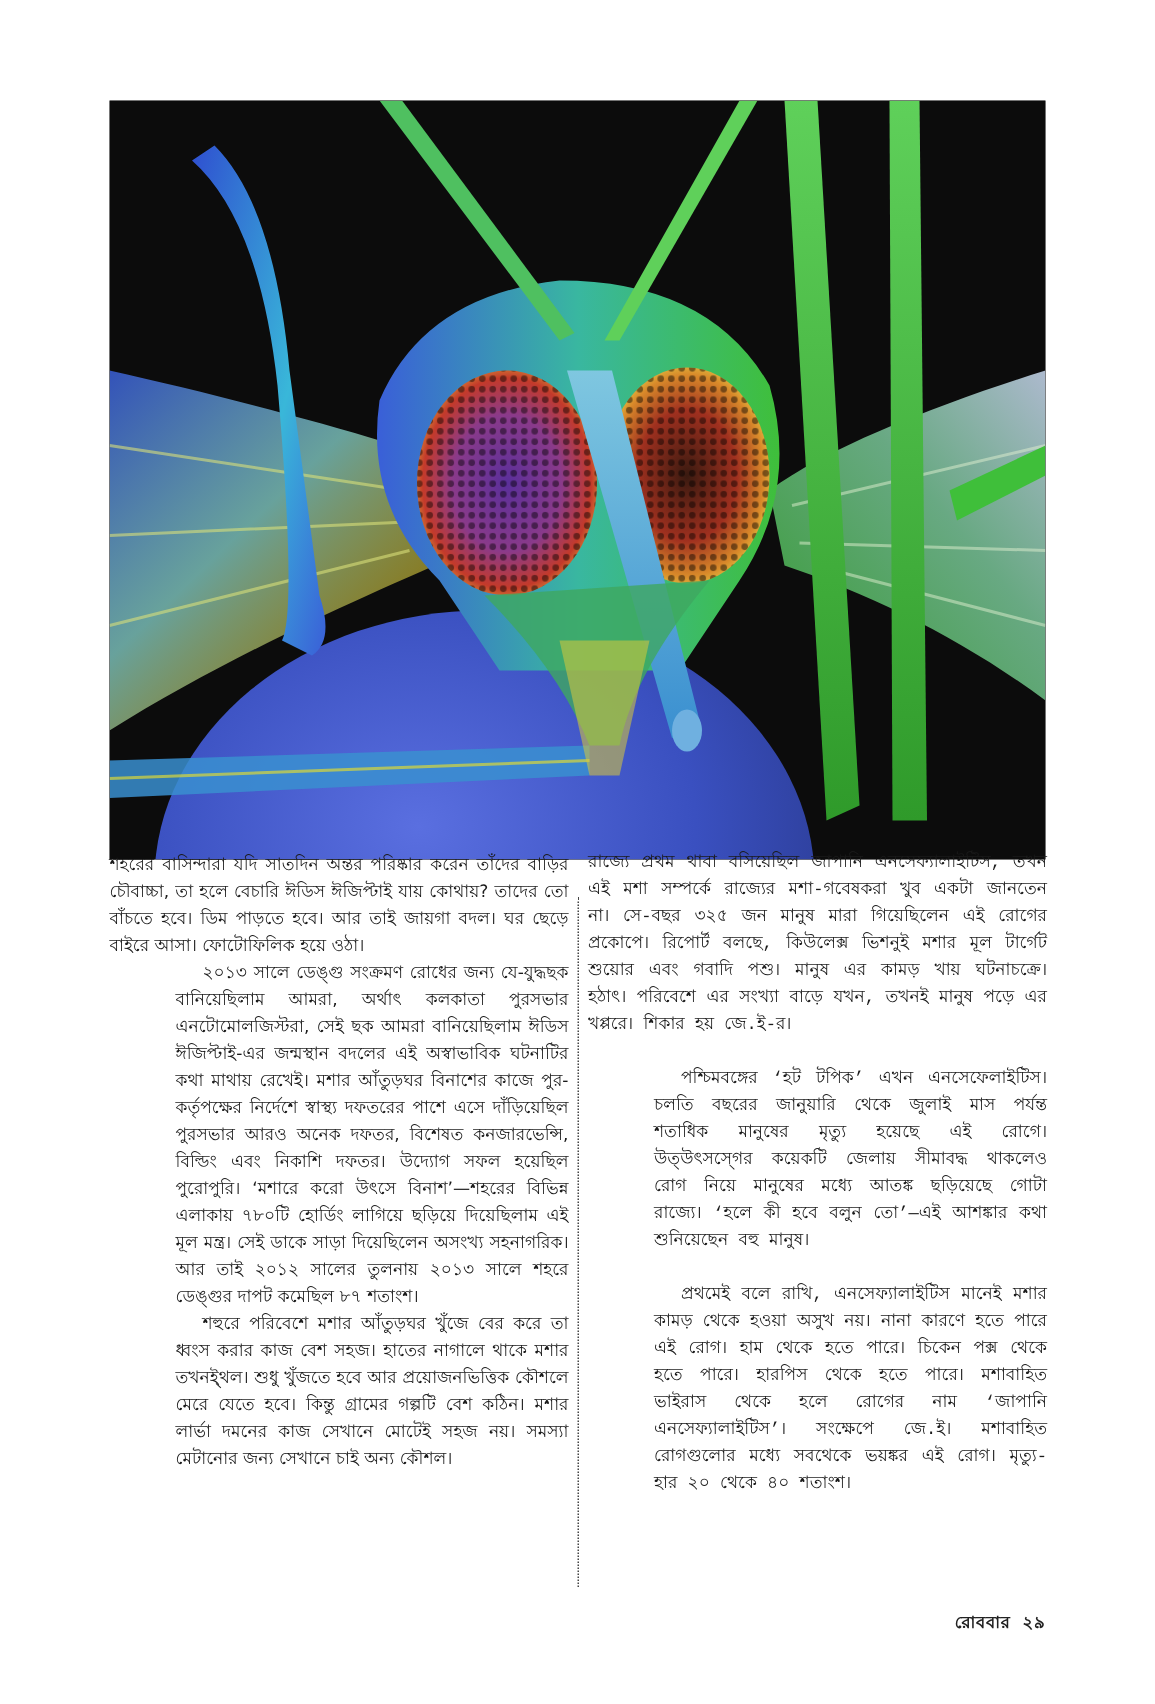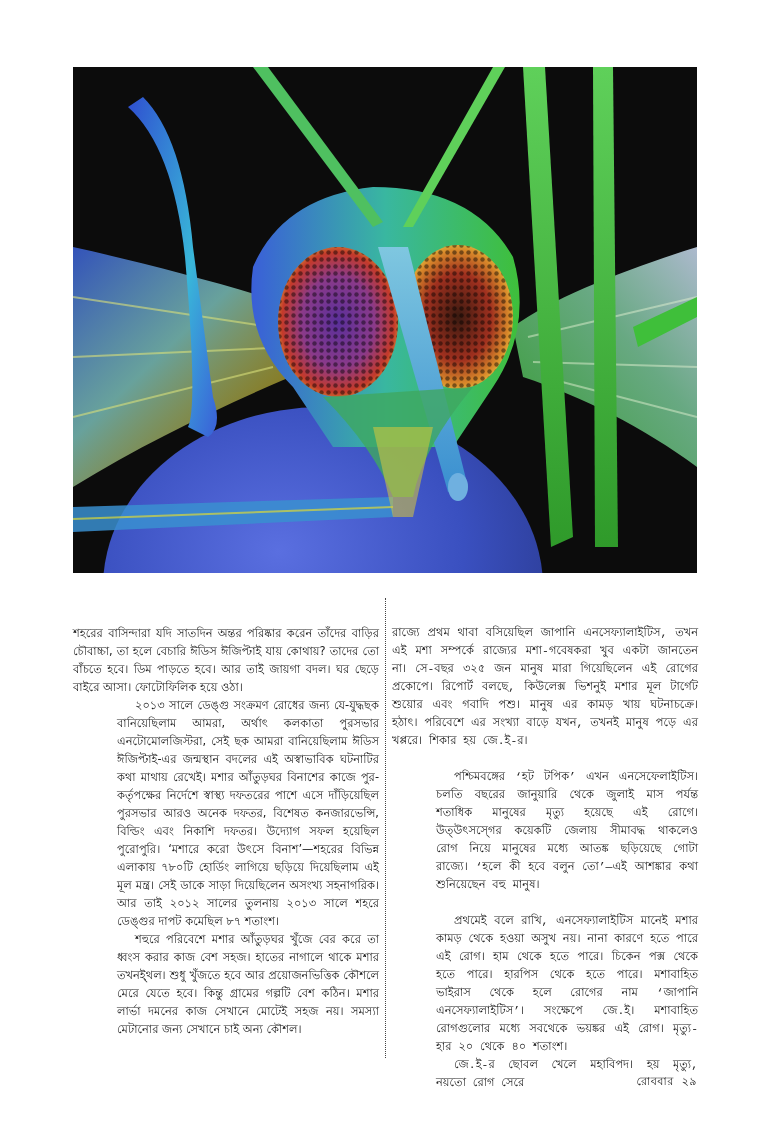--- a/index.html
+++ b/index.html
@@ -26,21 +26,21 @@
     left: 73px; top: 67px;
     width: 624px; height: 506px;
     background: #0c0c0c;
     overflow: hidden;
   }
   .photo svg { display: block; width: 100%; height: 100%; }
 
   
   .col {
     position: absolute;
-    top: 624px;
+    top: 567px;
     width: 306px;
     font-size: 11.4px;
     line-height: 18px;
     text-align: justify;
   }
   .col-left { left: 73px; }
   .col-right { left: 392px; font-family: Liberation Mono, monospace; }
   .col p {
     margin: 0;
     text-indent: 0;
@@ -57,20 +57,21 @@
     border-left: 1px dotted #444;
   }
 
   .footer {
     position: absolute;
     right: 73px;
     top: 1073px;
     font-size: 11px;
     color: #222;
     letter-spacing: 0.5px;
+    font-weight: bold;
   }
   .footer .num { margin-left: 8px; }
 </style>
 </head>
 <body>
 
 <div class="page">
 
   <div class="photo">
     <svg viewBox="0 0 624 506" preserveAspectRatio="none" xmlns="http://www.w3.org/2000/svg">
@@ -168,20 +169,19 @@
     <p class="indent">২০১৩ সালে ডেঙ্গু সংক্রমণ রোধের জন্য যে-যুদ্ধছক বানিয়েছিলাম আমরা, অর্থাৎ কলকাতা পুরসভার এনটোমোলজিস্টরা, সেই ছক আমরা বানিয়েছিলাম ঈডিস ঈজিপ্টাই-এর জন্মস্থান বদলের এই অস্বাভাবিক ঘটনাটির কথা মাথায় রেখেই। মশার আঁতুড়ঘর বিনাশের কাজে পুর-কর্তৃপক্ষের নির্দেশে স্বাস্থ্য দফতরের পাশে এসে দাঁড়িয়েছিল পুরসভার আরও অনেক দফতর, বিশেষত কনজারভেন্সি, বিল্ডিং এবং নিকাশি দফতর। উদ্যোগ সফল হয়েছিল পুরোপুরি। ‘মশারে করো উৎসে বিনাশ’—শহরের বিভিন্ন এলাকায় ৭৮০টি হোর্ডিং লাগিয়ে ছড়িয়ে দিয়েছিলাম এই মূল মন্ত্র। সেই ডাকে সাড়া দিয়েছিলেন অসংখ্য সহনাগরিক। আর তাই ২০১২ সালের তুলনায় ২০১৩ সালে শহরে ডেঙ্গুর দাপট কমেছিল ৮৭ শতাংশ।</p>
     <p class="indent">শহুরে পরিবেশে মশার আঁতুড়ঘর খুঁজে বের করে তা ধ্বংস করার কাজ বেশ সহজ। হাতের নাগালে থাকে মশার তখনই্থল। শুধু খুঁজতে হবে আর প্রয়োজনভিত্তিক কৌশলে মেরে যেতে হবে। কিন্তু গ্রামের গল্পটি বেশ কঠিন। মশার লার্ভা দমনের কাজ সেখানে মোটেই সহজ নয়। সমস্যা মেটানোর জন্য সেখানে চাই অন্য কৌশল।</p>
   </div>
 
   <div class="divider"></div>
 
   <div class="col col-right">
     <p>রাজ্যে প্রথম থাবা বসিয়েছিল জাপানি এনসেফ্যালাইটিস, তখন এই মশা সম্পর্কে রাজ্যের মশা-গবেষকরা খুব একটা জানতেন না। সে-বছর ৩২৫ জন মানুষ মারা গিয়েছিলেন এই রোগের প্রকোপে। রিপোর্ট বলছে, কিউলেক্স ভিশনুই মশার মূল টার্গেট শুয়োর এবং গবাদি পশু। মানুষ এর কামড় খায় ঘটনাচক্রে। হঠাৎ। পরিবেশে এর সংখ্যা বাড়ে যখন, তখনই মানুষ পড়ে এর খপ্পরে। শিকার হয় জে.ই-র।</p>
     <p class="indent gap">পশ্চিমবঙ্গের ‘হট টপিক’ এখন এনসেফেলাইটিস। চলতি বছরের জানুয়ারি থেকে জুলাই মাস পর্যন্ত শতাধিক মানুষের মৃত্যু হয়েছে এই রোগে। উত্উৎসস্গের কয়েকটি জেলায় সীমাবদ্ধ থাকলেও রোগ নিয়ে মানুষের মধ্যে আতঙ্ক ছড়িয়েছে গোটা রাজ্যে। ‘হলে কী হবে বলুন তো’—এই আশঙ্কার কথা শুনিয়েছেন বহু মানুষ।</p>
     <p class="indent gap">প্রথমেই বলে রাখি, এনসেফ্যালাইটিস মানেই মশার কামড় থেকে হওয়া অসুখ নয়। নানা কারণে হতে পারে এই রোগ। হাম থেকে হতে পারে। চিকেন পক্স থেকে হতে পারে। হারপিস থেকে হতে পারে। মশাবাহিত ভাইরাস থেকে হলে রোগের নাম ‘জাপানি এনসেফ্যালাইটিস’। সংক্ষেপে জে.ই। মশাবাহিত রোগগুলোর মধ্যে সবথেকে ভয়ঙ্কর এই রোগ। মৃত্যু-হার ২০ থেকে ৪০ শতাংশ।</p>
-    <p class="indent">জে.ই-র ছোবল খেলে মহাবিপদ। হয় মৃত্যু, নয়তো রোগ সেরে</p>
   </div>
 
   <div class="footer">
     <span>রোববার</span><span class="num">২৯</span>
   </div>
 
 </div>
 
 </body></html>

